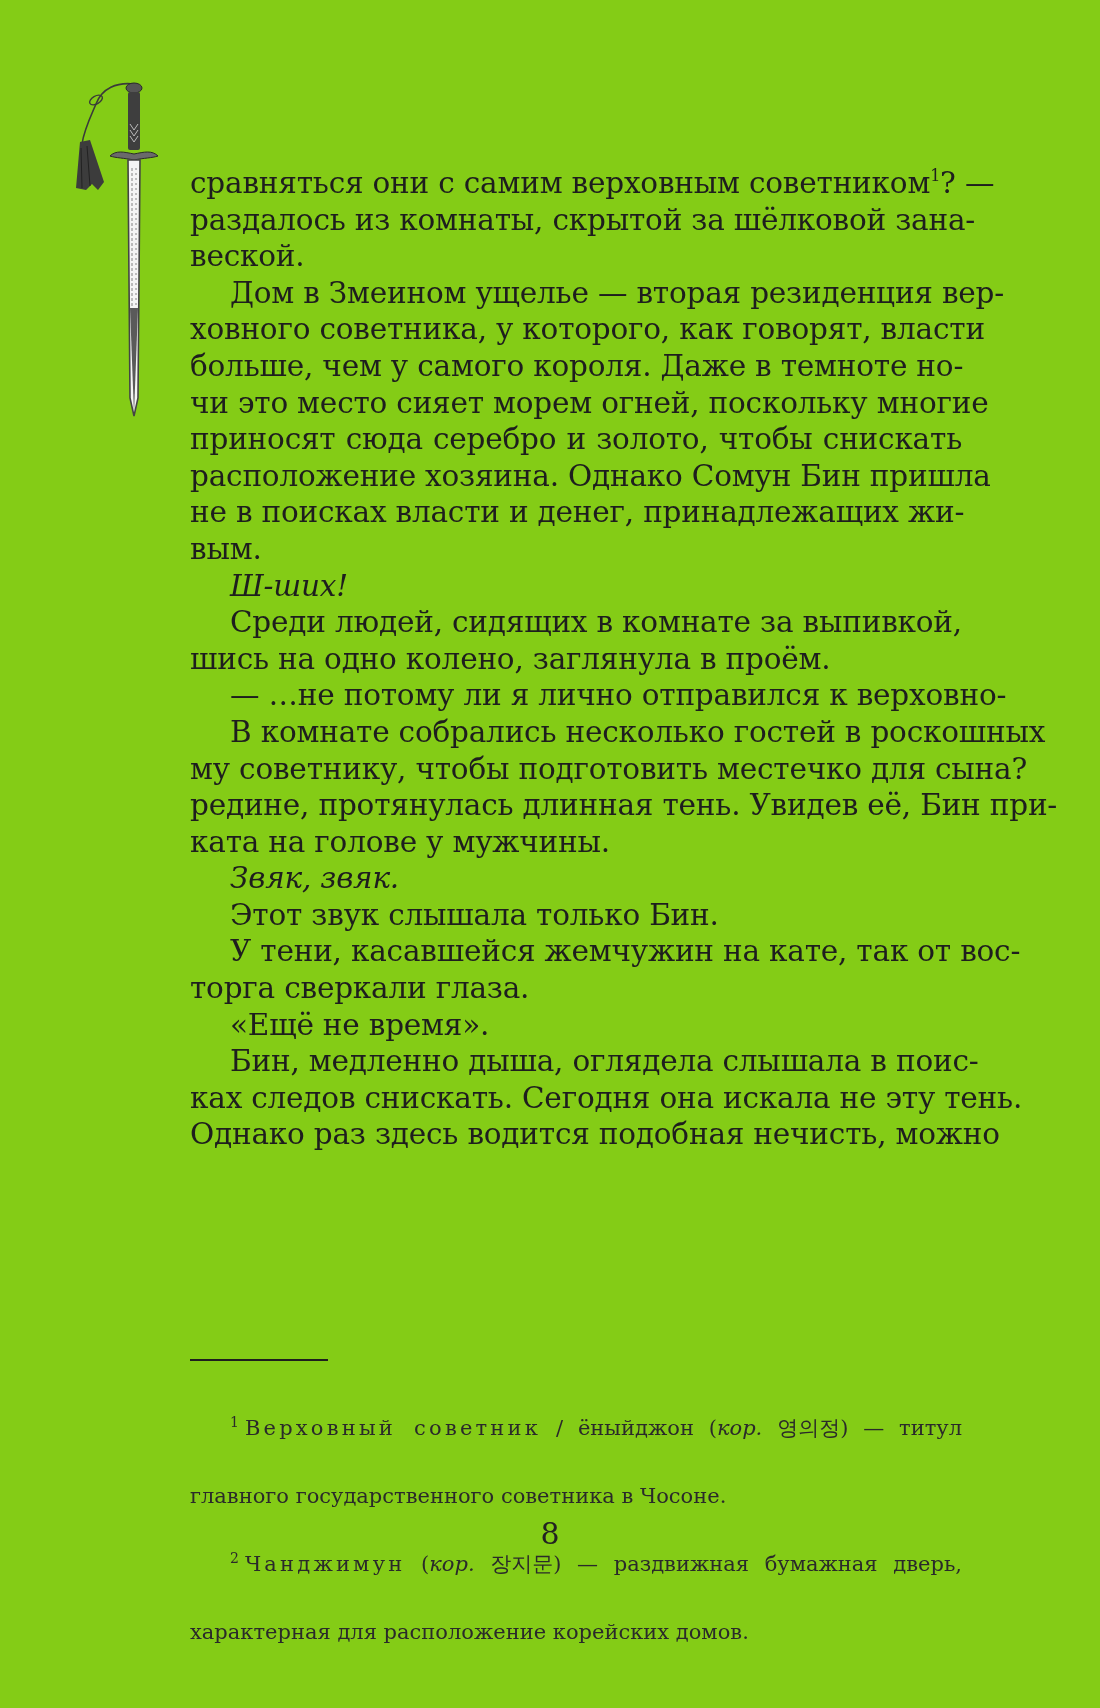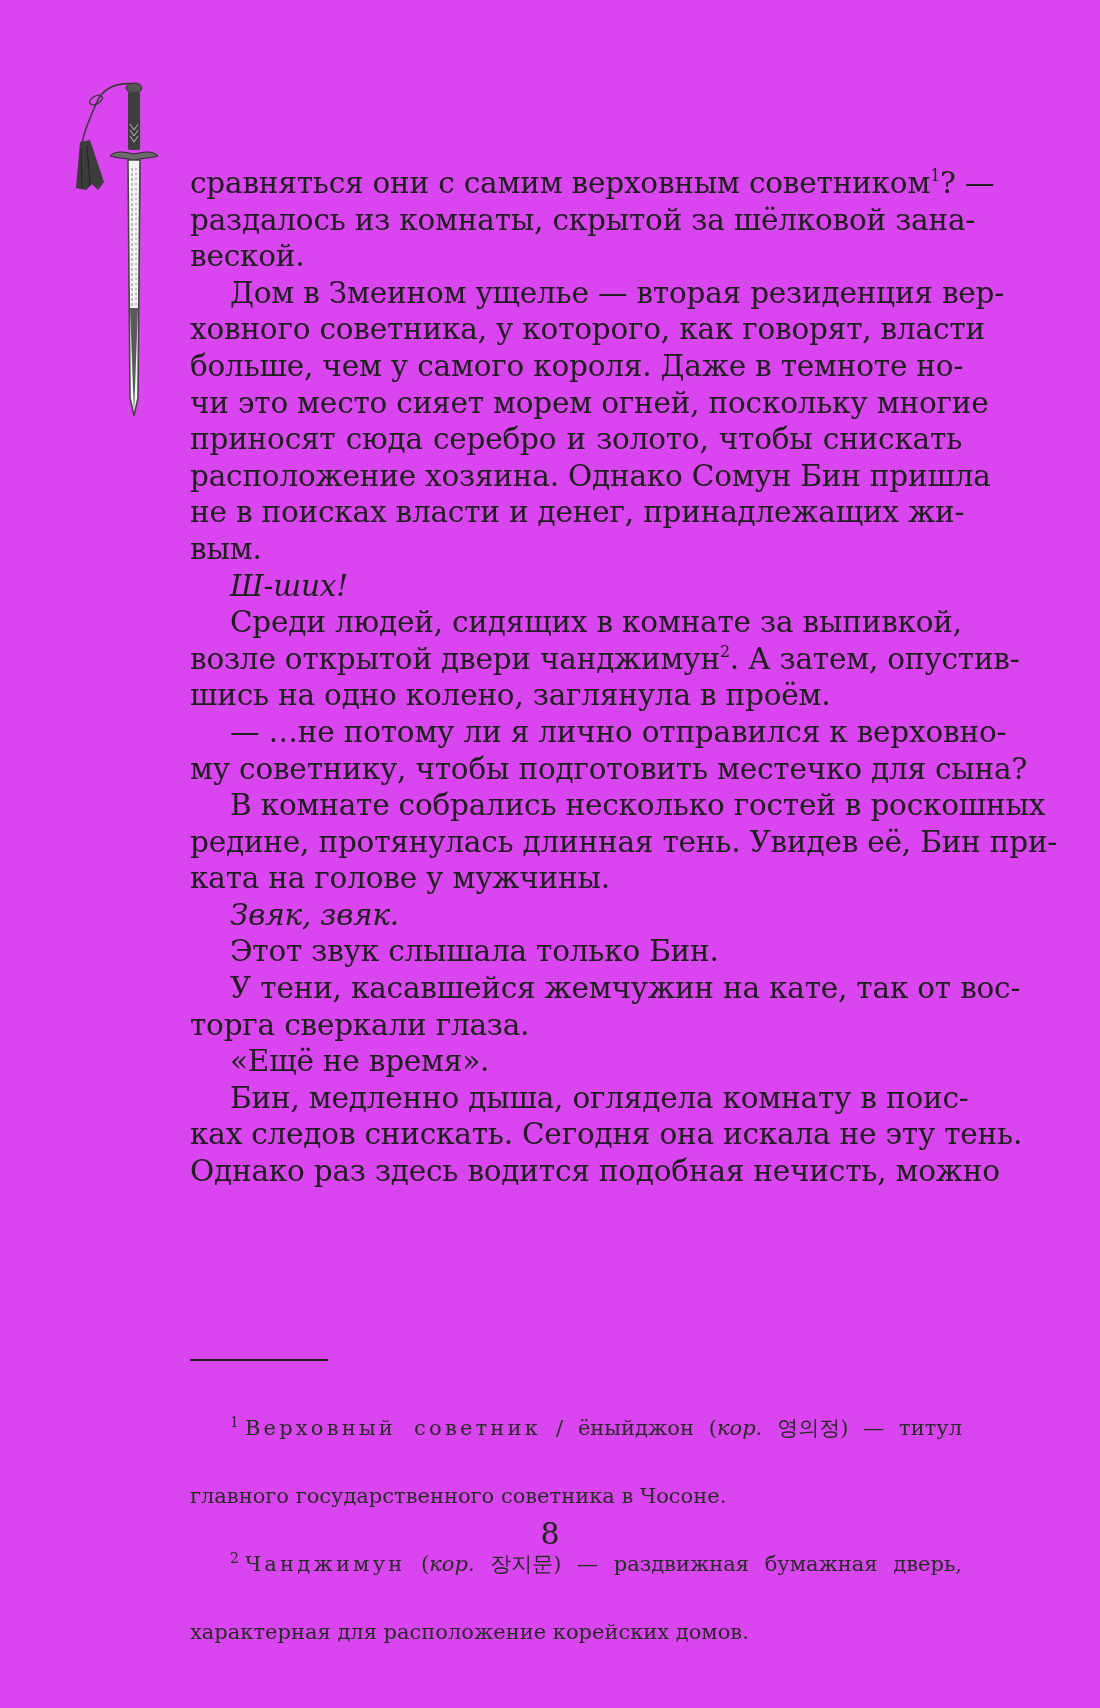--- a/index.html
+++ b/index.html
@@ -12,21 +12,21 @@
       height: 1708px;
       position: relative;
       overflow: hidden;
       font-family: "DejaVu Serif", "Liberation Serif", serif;
       color: #1e1e1e;
     }
     .page {
       position: absolute;
       left: 0; top: 0;
       width: 1100px; height: 1708px;
-      background: #d946ef;
+      background: #84cc16;
     }
     .ornament {
       position: absolute;
       left: 72px;
       top: 78px;
       width: 110px;
       height: 340px;
     }
     .body-text {
       position: absolute;
@@ -134,33 +134,32 @@
     <span class="line indent">Дом в Змеином ущелье — вторая резиденция вер-</span>
     <span class="line">ховного советника, у которого, как говорят, власти</span>
     <span class="line">больше, чем у самого короля. Даже в темноте но-</span>
     <span class="line">чи это место сияет морем огней, поскольку многие</span>
     <span class="line">приносят сюда серебро и золото, чтобы снискать</span>
     <span class="line">расположение хозяина. Однако Сомун Бин пришла</span>
     <span class="line">не в поисках власти и денег, принадлежащих жи-</span>
     <span class="line last">вым.</span>
     <span class="line indent last it">Ш-ших!</span>
     <span class="line indent">Среди людей, сидящих в комнате за выпивкой,</span>
-    <span class="line"><span>возле открытой двери чанджимун</span><sup class="fn">2</sup><span>. А затем, опустив-</span></span>
     <span class="line last">шись на одно колено, заглянула в проём.</span>
     <span class="line indent">— …не потому ли я лично отправился к верховно-</span>
+    <span class="line indent">В комнате собрались несколько гостей в роскошных</span>
     <span class="line">му советнику, чтобы подготовить местечко для сына?</span>
-    <span class="line indent">В комнате собрались несколько гостей в роскошных</span>
     <span class="line">редине, протянулась длинная тень. Увидев её, Бин при-</span>
     <span class="line last">ката на голове у мужчины.</span>
     <span class="line indent last it">Звяк, звяк.</span>
     <span class="line indent last">Этот звук слышала только Бин.</span>
     <span class="line indent">У тени, касавшейся жемчужин на кате, так от вос-</span>
     <span class="line last">торга сверкали глаза.</span>
     <span class="line indent last">«Ещё не время».</span>
-    <span class="line indent">Бин, медленно дыша, оглядела комнату в поис-</span>
+    <span class="line indent">Бин, медленно дыша, оглядела слышала в поис-</span>
     <span class="line">ках следов снискать. Сегодня она искала не эту тень.</span>
     <span class="line">Однако раз здесь водится подобная нечисть, можно</span>
   </div>
 
   <div class="rule"></div>
 
   <div class="footnotes">
     <span class="line indent"><sup class="fnnum">1</sup><span class="spaced">Верховный советник</span><span> / ёныйджон (</span><span class="it">кор.</span><span> 영의정) — титул</span></span>
     <span class="line last">главного государственного советника в Чосоне.</span>
     <span class="line indent"><sup class="fnnum">2</sup><span class="spaced">Чанджимун</span><span> (</span><span class="it">кор.</span><span> 장지문) — раздвижная бумажная дверь,</span></span>

